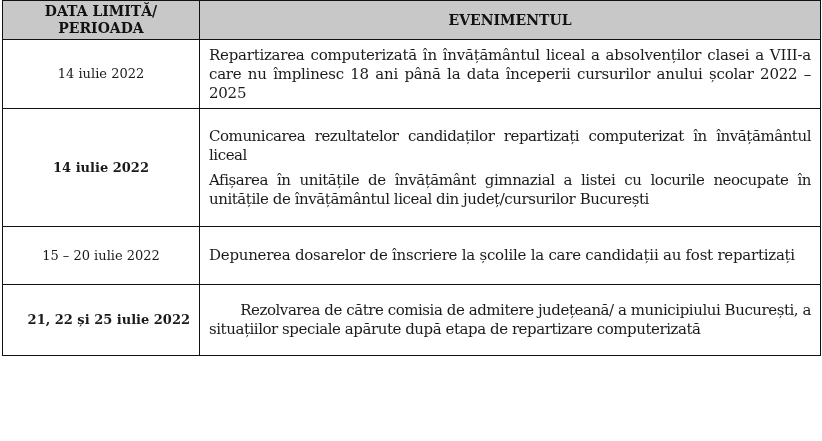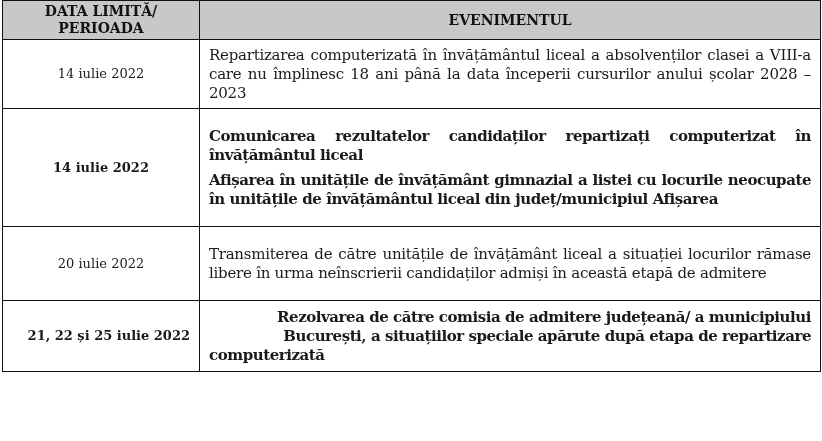--- a/index.html
+++ b/index.html
@@ -35,21 +35,21 @@
       line-height: 20px;
     }
     td.date.bold { font-weight: bold; }
     td.event {
       text-align: justify;
       text-align-last: left;
       font-size: 15px;
       line-height: 19px;
       letter-spacing: -0.25px;
     }
-    td.event.bold { font-weight: bold; letter-spacing: -0.45px; }
+    td.event.bold { font-weight: normal; letter-spacing: -0.45px; }
     td.event p { margin: 0; }
     td.event p + p { margin-top: 6px; }
     tr.r1 td { height: 68px; }
     tr.r2 td { height: 117px; }
     tr.r3 td { height: 57px; }
     tr.r4 td { height: 73px; }
     tr.r5 td { height: 70px; text-align: right; }
   </style>
 </head>
 <body>
@@ -62,34 +62,34 @@
   <thead>
     <tr>
       <th>DATA LIMITĂ/ PERIOADA</th>
       <th>EVENIMENTUL</th>
     </tr>
   </thead>
   <tbody>
     <tr class="r1">
       <td class="date">14 iulie 2022</td>
       <td class="event">
-        <p>Repartizarea computerizată în învățământul liceal a absolvenților clasei a VIII-a care nu împlinesc 18 ani până la data începerii cursurilor anului școlar 2028 – 2023</p>
+        <p>Repartizarea computerizată în învățământul liceal a absolvenților clasei a VIII-a care nu împlinesc 18 ani până la data începerii cursurilor anului școlar 2022 – 2025</p>
       </td>
     </tr>
     <tr class="r2">
       <td class="date bold">14 iulie 2022</td>
       <td class="event bold">
         <p>Comunicarea rezultatelor candidaților repartizați computerizat în învățământul liceal</p>
-        <p>Afișarea în unitățile de învățământ gimnazial a listei cu locurile neocupate în unitățile de învățământul liceal din județ/municipiul Afișarea</p>
+        <p>Afișarea în unitățile de învățământ gimnazial a listei cu locurile neocupate în unitățile de învățământul liceal din județ/cursurilor București</p>
       </td>
     </tr>
-    <tr class="r4">
-      <td class="date">20 iulie 2022</td>
+    <tr class="r3">
+      <td class="date">15 – 20 iulie 2022</td>
       <td class="event">
-        <p>Transmiterea de către unitățile de învățământ liceal a situației locurilor rămase libere în urma neînscrierii candidaților admiși în această etapă de admitere</p>
+        <p>Depunerea dosarelor de înscriere la școlile la care candidații au fost repartizați</p>
       </td>
     </tr>
     <tr class="r5">
       <td class="date bold">21, 22 și 25 iulie 2022</td>
       <td class="event bold">
         <p>Rezolvarea de către comisia de admitere județeană/ a municipiului București, a situațiilor speciale apărute după etapa de repartizare computerizată</p>
       </td>
     </tr>
   </tbody>
 </table>

